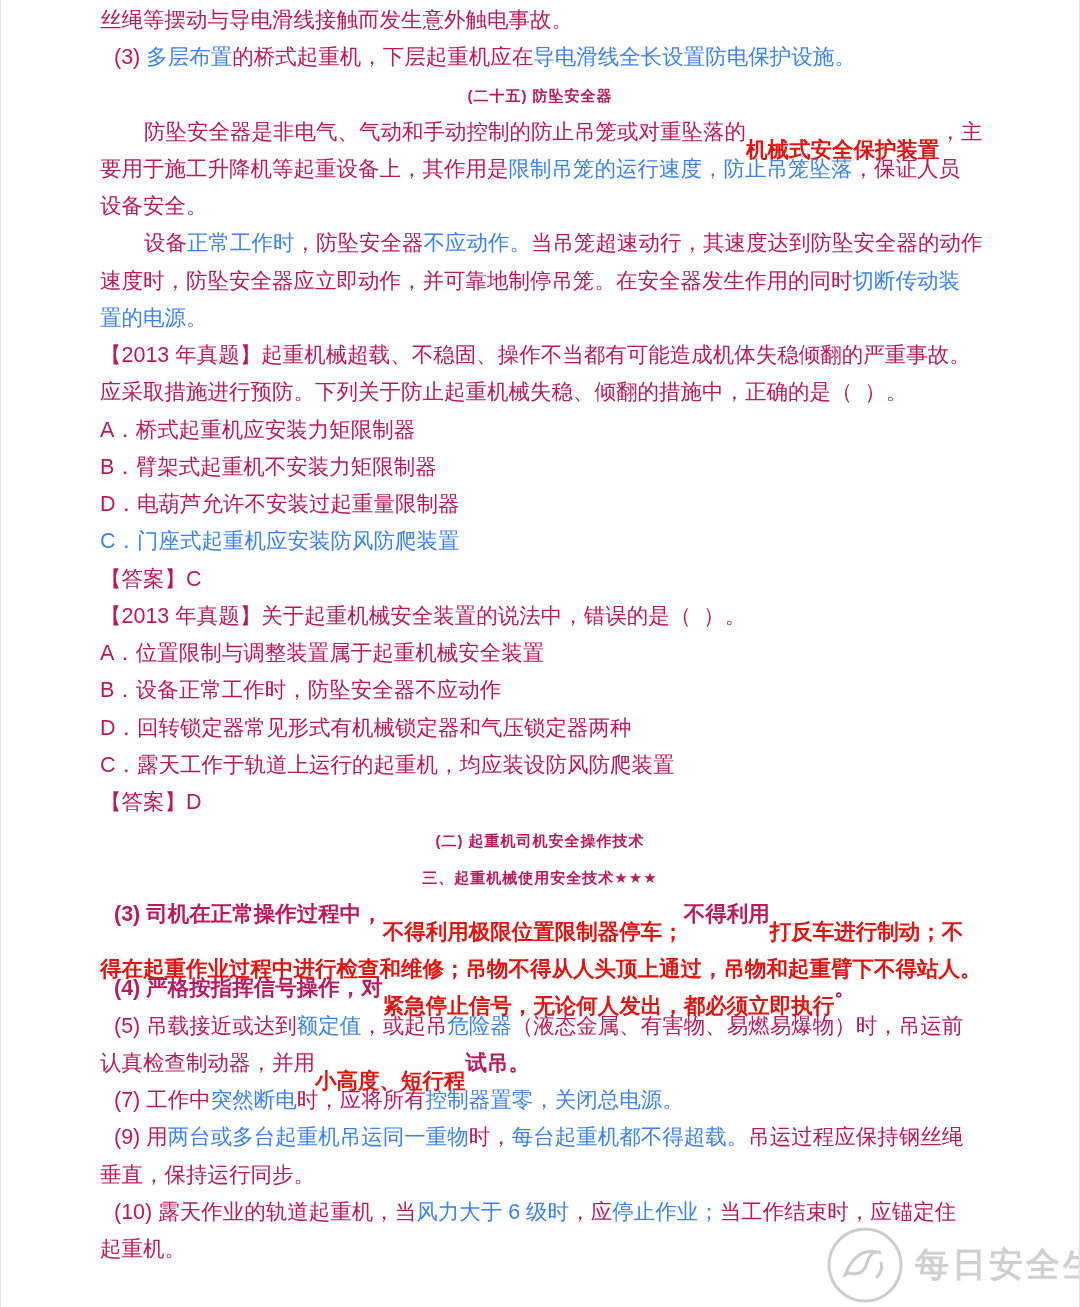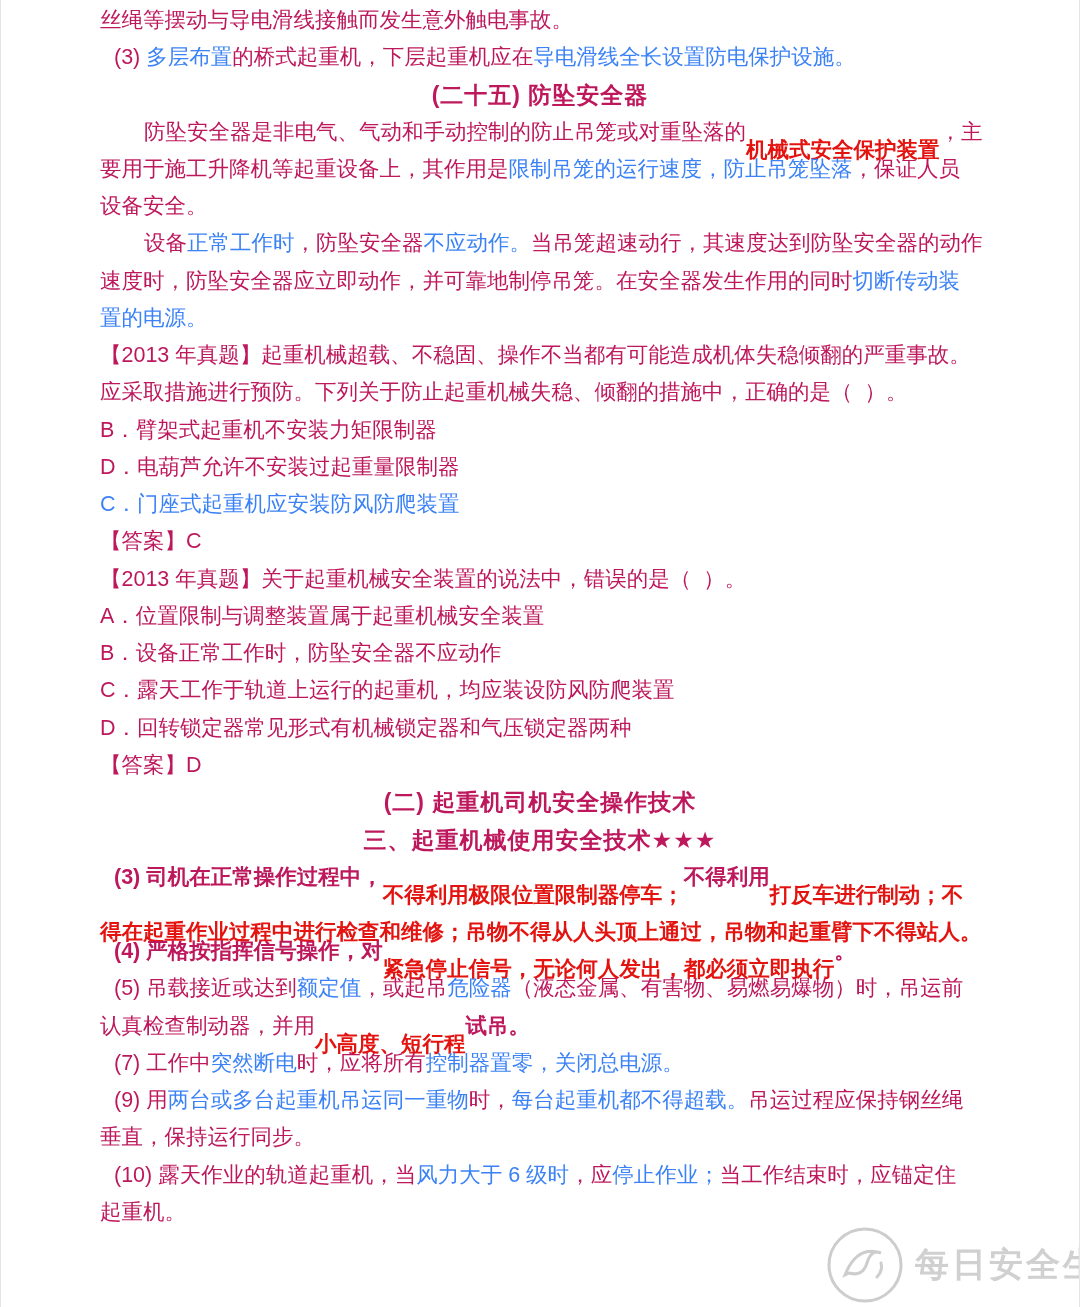--- a/index.html
+++ b/index.html
@@ -7,21 +7,21 @@
     position:relative;width:1080px;height:1307px;background:#ffffff;overflow:hidden;
     font-family:"Liberation Sans","DejaVu Sans",sans-serif;
     border-left:1px solid #e4e4e4;border-right:1px solid #e4e4e4;box-sizing:border-box;
   }
   .doc{position:absolute;top:2px;left:0;width:100%;padding:0 99px;box-sizing:border-box;}
   .line{
     height:37.25px;display:flex;align-items:center;white-space:pre;
     font-size:21.5px;color:#1e1e1e;line-height:1;
   }
   .line.center{justify-content:center;}
-  .line.h{font-weight:700;font-size:23px;letter-spacing:1px;}
+  .line.h{font-weight:700;font-size:15px;letter-spacing:1px;}
   .line.ind1{padding-left:14px;}
   .line.ind2{padding-left:44px;}
   .seg.k{color:#be185d;}
   .seg.r{color:#3b82f6;}
   .seg.b{font-weight:700;}
   .seg.b.r{color:#e31410;margin-top:36px;}
   .watermark{
     position:absolute;left:822px;top:1220px;width:300px;height:90px;
     display:flex;align-items:center;opacity:0.55;pointer-events:none;
   }
@@ -41,29 +41,30 @@
       <div class="line ind1"><span class="seg k">(3) </span><span class="seg r">多层布置</span><span class="seg k">的桥式起重机，下层起重机应在</span><span class="seg r">导电滑线全长设置防电保护设施。</span></div>
       <div class="line center h"><span class="seg k b">(二十五) 防坠安全器</span></div>
       <div class="line ind2"><span class="seg k">防坠安全器是非电气、气动和手动控制的防止吊笼或对重坠落的</span><span class="seg r b">机械式安全保护装置</span><span class="seg k">，主</span></div>
       <div class="line"><span class="seg k">要用于施工升降机等起重设备上，其作用是</span><span class="seg r">限制吊笼的运行速度，防止吊笼坠落</span><span class="seg k">，保证人员</span></div>
       <div class="line"><span class="seg k">设备安全。</span></div>
       <div class="line ind2"><span class="seg k">设备</span><span class="seg r">正常工作时</span><span class="seg k">，防坠安全器</span><span class="seg r">不应动作。</span><span class="seg k">当吊笼超速动行，其速度达到防坠安全器的动作</span></div>
       <div class="line"><span class="seg k">速度时，防坠安全器应立即动作，并可靠地制停吊笼。在安全器发生作用的同时</span><span class="seg r">切断传动装</span></div>
       <div class="line"><span class="seg r">置的电源。</span></div>
       <div class="line"><span class="seg k">【2013 年真题】起重机械超载、不稳固、操作不当都有可能造成机体失稳倾翻的严重事故。</span></div>
       <div class="line"><span class="seg k">应采取措施进行预防。下列关于防止起重机械失稳、倾翻的措施中，正确的是（  ）。</span></div>
+      <div class="line"><span class="seg k">A．桥式起重机应安装力矩限制器</span></div>
       <div class="line"><span class="seg k">B．臂架式起重机不安装力矩限制器</span></div>
       <div class="line"><span class="seg k">D．电葫芦允许不安装过起重量限制器</span></div>
       <div class="line"><span class="seg r">C．门座式起重机应安装防风防爬装置</span></div>
       <div class="line"><span class="seg k">【答案】C</span></div>
       <div class="line"><span class="seg k">【2013 年真题】关于起重机械安全装置的说法中，错误的是（  ）。</span></div>
       <div class="line"><span class="seg k">A．位置限制与调整装置属于起重机械安全装置</span></div>
       <div class="line"><span class="seg k">B．设备正常工作时，防坠安全器不应动作</span></div>
+      <div class="line"><span class="seg k">D．回转锁定器常见形式有机械锁定器和气压锁定器两种</span></div>
       <div class="line"><span class="seg k">C．露天工作于轨道上运行的起重机，均应装设防风防爬装置</span></div>
-      <div class="line"><span class="seg k">D．回转锁定器常见形式有机械锁定器和气压锁定器两种</span></div>
       <div class="line"><span class="seg k">【答案】D</span></div>
       <div class="line center h"><span class="seg k b">(二) 起重机司机安全操作技术</span></div>
       <div class="line center h"><span class="seg k b">三、起重机械使用安全技术★★★</span></div>
       <div class="line ind1"><span class="seg k b">(3) 司机在正常操作过程中，</span><span class="seg r b">不得利用极限位置限制器停车；</span><span class="seg k b">不得利用</span><span class="seg r b">打反车进行制动；不</span></div>
       <div class="line"><span class="seg r b">得在起重作业过程中进行检查和维修；吊物不得从人头顶上通过，吊物和起重臂下不得站人。</span></div>
       <div class="line ind1"><span class="seg k b">(4) 严格按指挥信号操作，对</span><span class="seg r b">紧急停止信号，无论何人发出，都必须立即执行</span><span class="seg k b">。</span></div>
       <div class="line ind1"><span class="seg k">(5) 吊载接近或达到</span><span class="seg r">额定值</span><span class="seg k">，或起吊</span><span class="seg r">危险器</span><span class="seg k">（液态金属、有害物、易燃易爆物）时，吊运前</span></div>
       <div class="line"><span class="seg k">认真检查制动器，并用</span><span class="seg r b">小高度、短行程</span><span class="seg k b">试吊。</span></div>
       <div class="line ind1"><span class="seg k">(7) 工作中</span><span class="seg r">突然断电</span><span class="seg k">时，应将所有</span><span class="seg r">控制器置零，关闭总电源。</span></div>
       <div class="line ind1"><span class="seg k">(9) 用</span><span class="seg r">两台或多台起重机吊运同一重物</span><span class="seg k">时，</span><span class="seg r">每台起重机都不得超载。</span><span class="seg k">吊运过程应保持钢丝绳</span></div>

